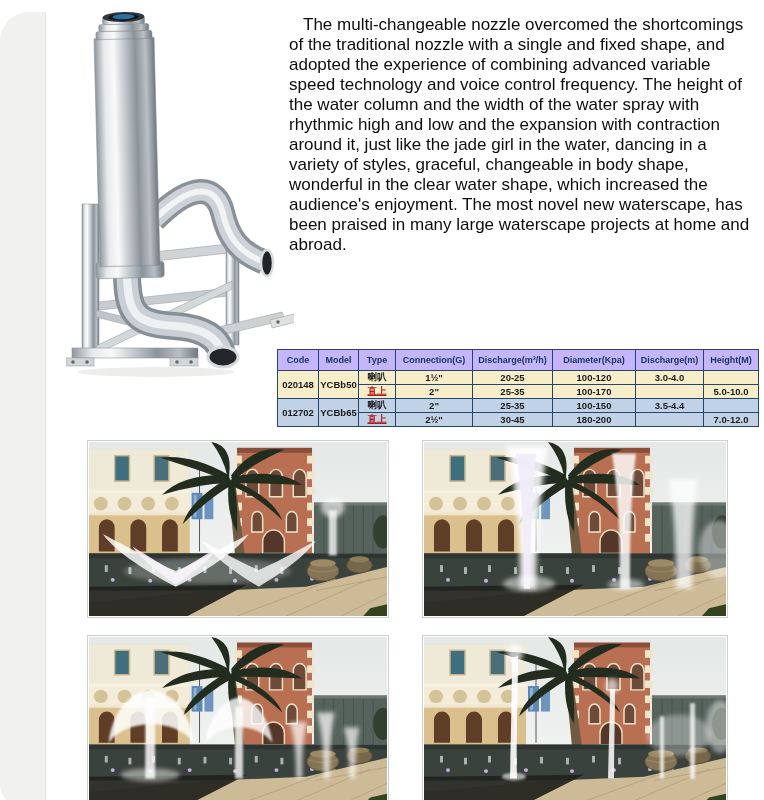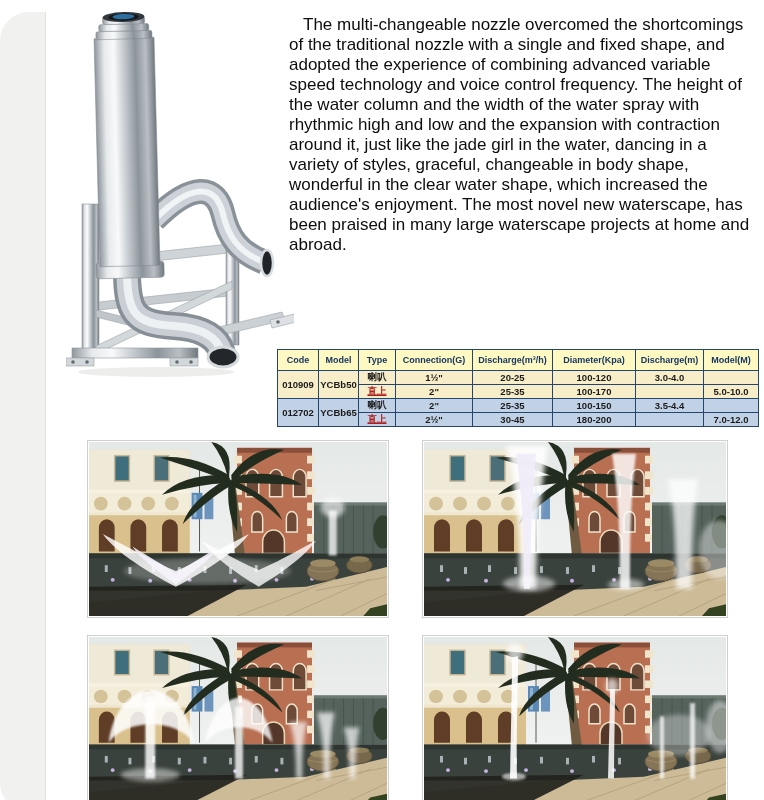--- a/index.html
+++ b/index.html
@@ -26,21 +26,21 @@
   
   .spec-table {
     position:absolute; left:277px; top:337px;
     border-collapse:collapse; table-layout:fixed; width:481px;
     font-size:9px; font-weight:bold; text-align:center;
   }
   .spec-table th, .spec-table td {
     border:1px solid #24456c; padding:0; overflow:hidden; white-space:nowrap;
   }
   .spec-table th {
-    height:21px; background:#fef9c3; color:#173660; font-size:9px;
+    height:21px; background:#c4b5fd; color:#173660; font-size:9px;
   }
   .spec-table td { height:12px; color:#1a1a1a; font-size:9.5px; }
   .spec-table tr.g1 td { background:#f7eec9; }
   .spec-table tr.g2 td { background:#c1d2e7; }
   .spec-table td.type-red { color:#b01e1e; text-decoration:underline; }
   
   .photo {
     position:absolute; background:#fff;
     border:1px solid #cfcfcc; padding:1px;
   }
@@ -256,26 +256,26 @@
     </colgroup>
     <thead>
       <tr>
         <th>Code</th>
         <th>Model</th>
         <th>Type</th>
         <th>Connection(G)</th>
         <th>Discharge(m³/h)</th>
         <th>Diameter(Kpa)</th>
         <th>Discharge(m)</th>
-        <th>Model(M)</th>
+        <th>Height(M)</th>
       </tr>
     </thead>
     <tbody>
       <tr class="g1">
-        <td rowspan="2">010909</td>
+        <td rowspan="2">020148</td>
         <td rowspan="2">YCBb50</td>
         <td>喇叭</td>
         <td>1½"</td>
         <td>20-25</td>
         <td>100-120</td>
         <td>3.0-4.0</td>
         <td></td>
       </tr>
       <tr class="g1">
         <td class="type-red">直上</td>

